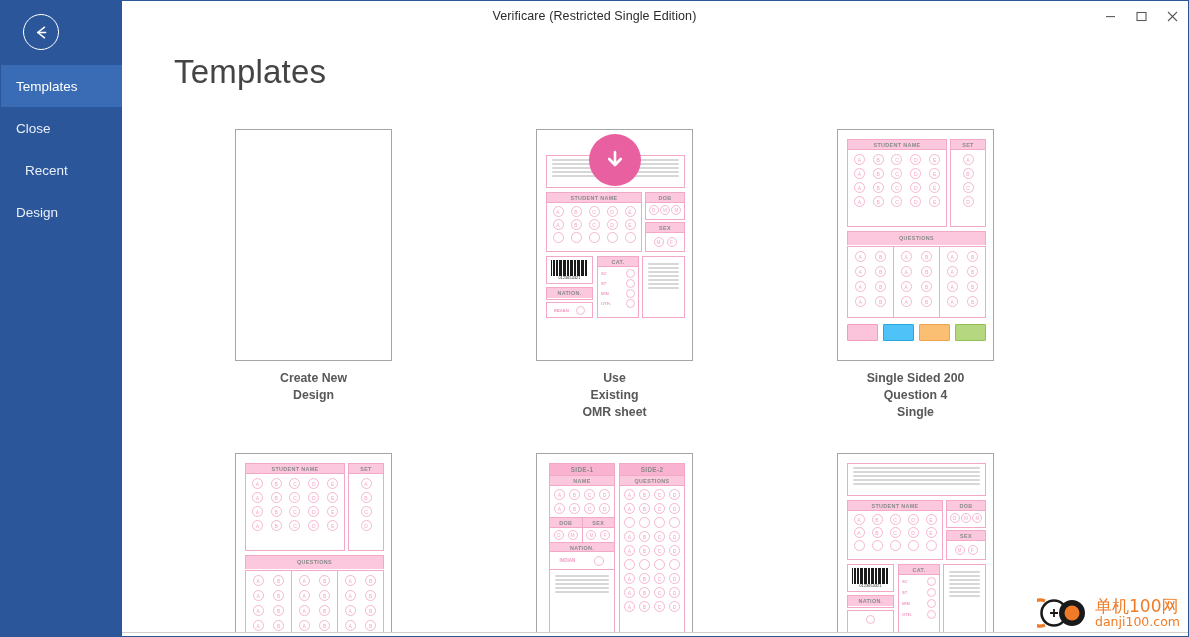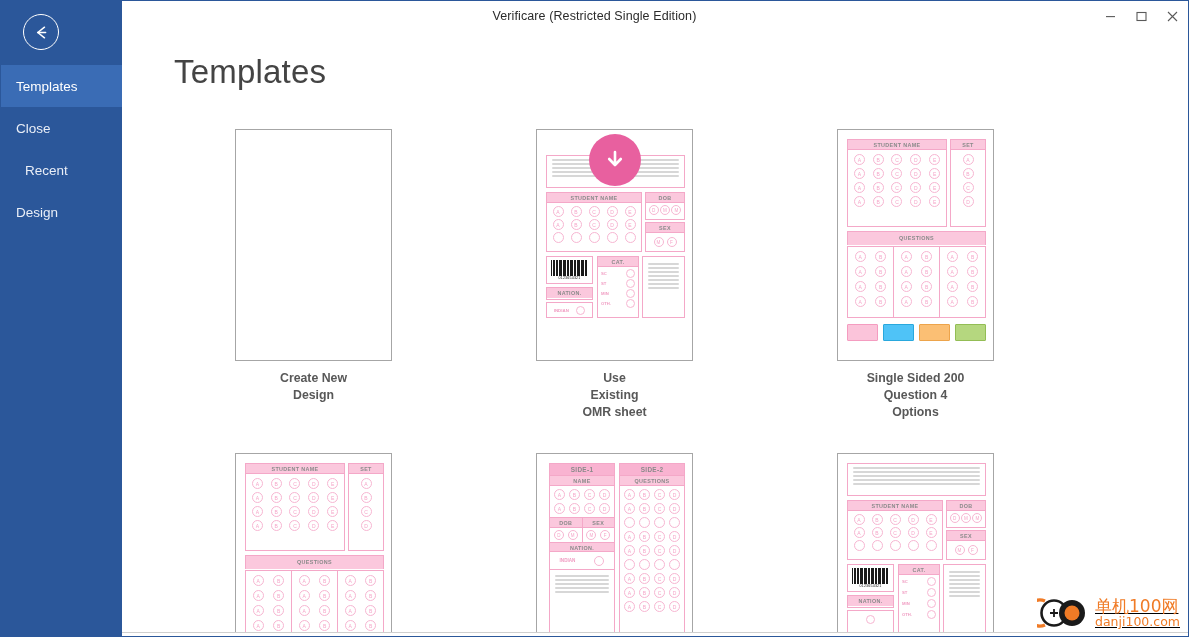--- a/index.html
+++ b/index.html
@@ -124,21 +124,21 @@
   .barnum { font-size: 3.6px; text-align: center; color: #111; letter-spacing: .2px; }
 
   .swatches { display: flex; gap: 5px; }
   .swatch { flex: 1; height: 17px; border-radius: 1px; }
 
   
   .watermark {
     position: absolute; right: 8px; bottom: 6px;
     display: flex; align-items: center; gap: 6px; pointer-events: none;
   }
-  .wm-text { line-height: 1.05; text-decoration: underline; }
+  .wm-text { line-height: 1.05; }
   .wm-cn { font-size: 17px; color: #f07b26; font-weight: 500; font-family: "DejaVu Sans", sans-serif; }
   .wm-en { font-size: 12.5px; color: #f07b26; font-family: "DejaVu Sans", sans-serif; }
 
   .status-strip {
     position: absolute; left: 121px; right: 0; bottom: 0; height: 4px;
     background: #ffffff; border-top: 1px solid #cfcfcf;
   }
 </style>
 </head>
 <body>
@@ -468,21 +468,21 @@
                 <div class="swatch" style="background:#4fc3f7;border:1.5px solid #29a8dd;"></div>
                 <div class="swatch" style="background:#fbbf74;border:1.5px solid #eda44b;"></div>
                 <div class="swatch" style="background:#b5d77f;border:1.5px solid #93bd55;"></div>
               </div>
             </div>
           </div>
           <div class="card-label">
             <div>
                 <div>Single Sided 200</div>
                 <div>Question 4</div>
-                <div>Options</div>
+                <div>Single</div>
               </div>
           </div>
         </div>
       </div>
 
       <div class="row" style="margin-top:32px;">
 
         <div class="card">
           <div class="card-frame">
             <div class="sheet">

